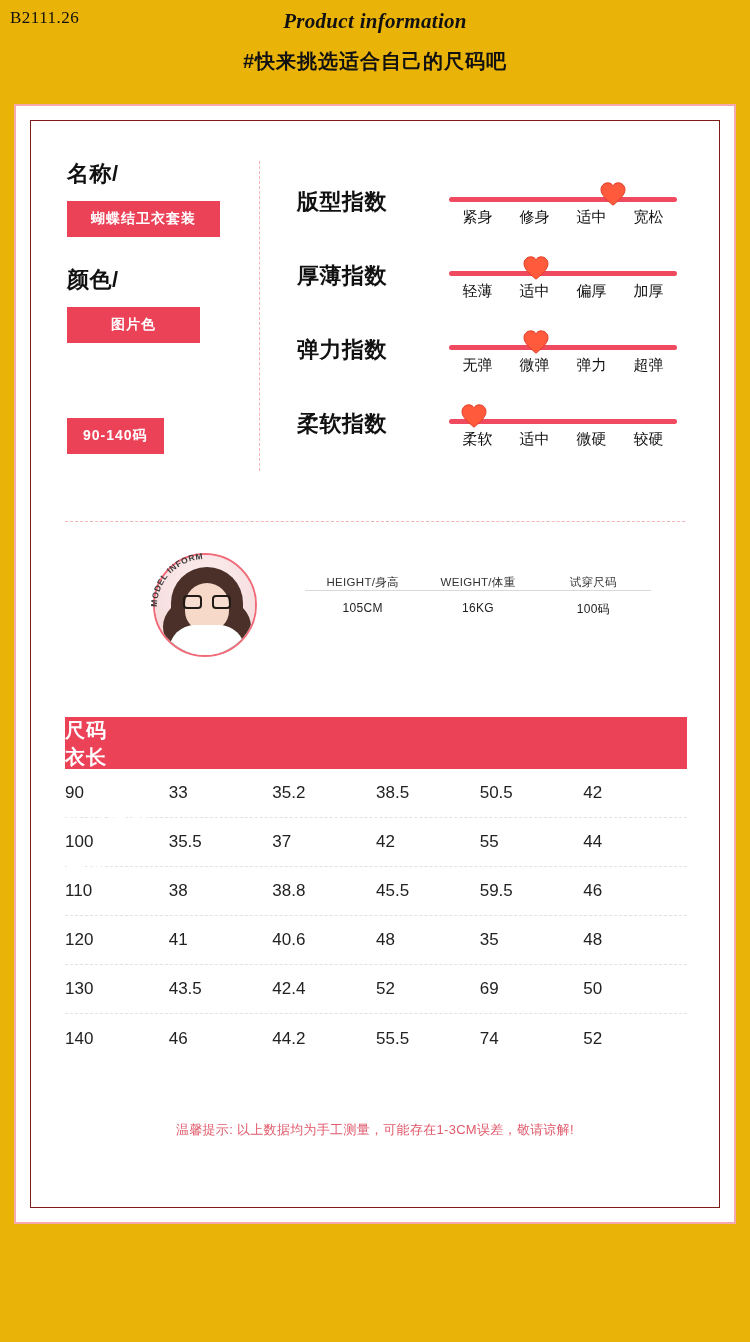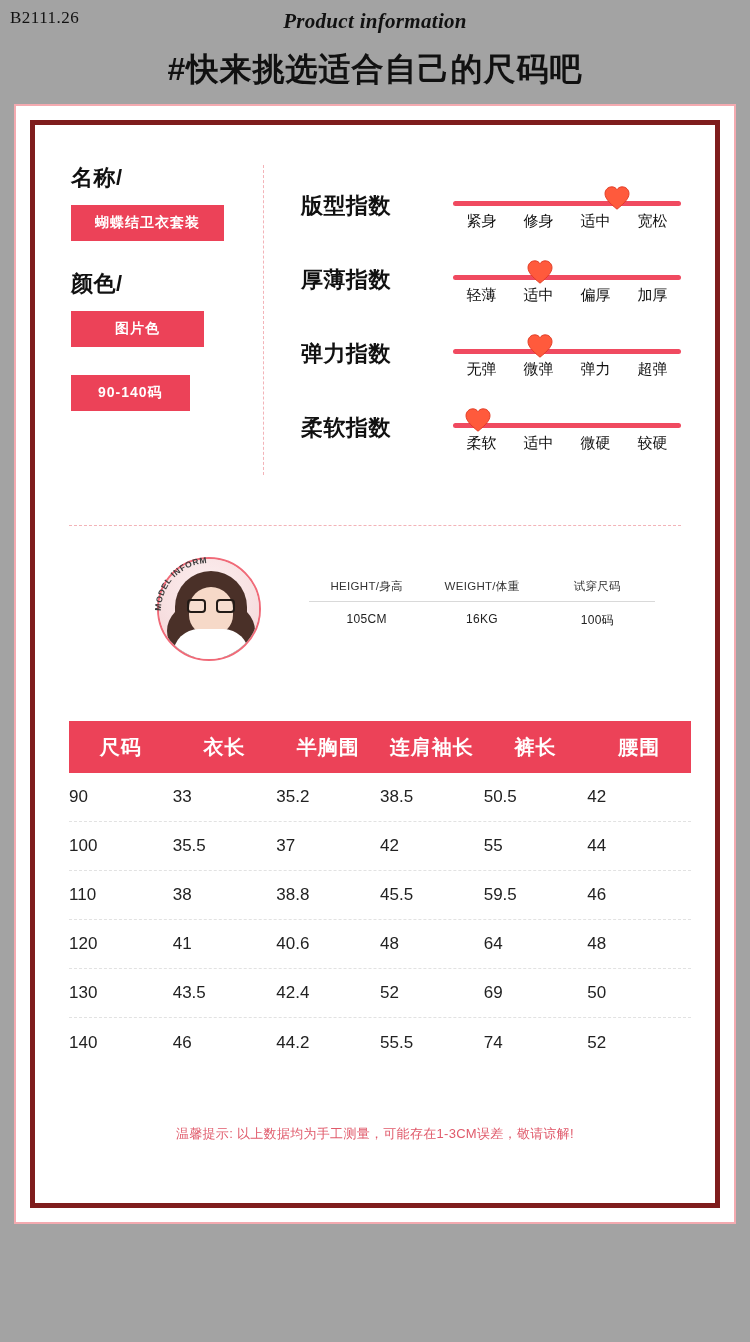--- a/index.html
+++ b/index.html
@@ -5,21 +5,21 @@
   * { box-sizing: border-box; }
   html, body {
     margin: 0; padding: 0;
     width: 750px; height: 1342px;
     background: #ffffff;
     font-family: "Liberation Sans", sans-serif;
   }
   .page {
     position: relative;
     width: 750px; height: 1342px;
-    background: #a3a3a3;
+    background: #eab308;
     overflow: hidden;
   }
 
   
   .sku {
     position: absolute;
     top: 8px; left: 10px;
     font-size: 17px;
     color: #111;
     font-family: "Liberation Serif", serif;
@@ -31,38 +31,38 @@
     font-style: italic;
     font-weight: bold;
     font-size: 21px;
     color: #111;
     padding-top: 9px;
     letter-spacing: .3px;
   }
   .title-cn {
     text-align: center;
     font-weight: bold;
-    font-size: 32px;
+    font-size: 20px;
     color: #111;
     padding-top: 14px;
     letter-spacing: 1px;
   }
 
   
   .frame {
     position: absolute;
     left: 14px; top: 104px;
     width: 722px; height: 1120px;
     border: 2px solid #f4aab0;
     background: #fff;
   }
   .frame-inner {
     position: absolute;
     left: 14px; top: 14px; right: 14px; bottom: 14px;
-    border: 5px solid #7f1d1d;
+    border: 1px solid #7f1d1d;
     background: #fff;
   }
 
   
   .specs {
     position: absolute;
     left: 0; top: 0; width: 100%;
     height: 400px;
   }
   .left-col {
@@ -87,21 +87,21 @@
     display: inline-block;
     background: #ec4258;
     color: #fff;
     font-size: 14px;
     font-weight: bold;
     padding: 9px 14px;
     margin-bottom: 28px;
     letter-spacing: 1px;
   }
   .tag.wide { padding: 9px 24px; }
-  .tag.mid  { padding: 9px 27px; }
+  .tag.mid  { padding: 9px 16px; margin-top: 47px; }
 
   
   .idx-wrap {
     position: absolute;
     left: 266px; top: 56px;
     width: 380px;
   }
   .idx-row {
     position: relative;
     height: 74px;
@@ -228,21 +228,20 @@
     font-family: "Liberation Sans", sans-serif;
   }
 
   .model-table {
     position: absolute;
     left: 274px; top: 36px;
     width: 346px;
   }
   .mt-head {
     display: flex;
-    padding-bottom: 7px;
     border-bottom: 1px solid #d9d9d9;
   }
   .mt-head div, .mt-body div {
     flex: 1;
     text-align: center;
     font-size: 11.5px;
     color: #333;
     letter-spacing: .3px;
   }
   .mt-body { display: flex; padding-top: 10px; }
@@ -251,21 +250,22 @@
   
   .size-table {
     position: absolute;
     left: 34px; top: 596px;
     width: 622px;
   }
   .st-head {
     display: flex;
     background: #ec4258;
     height: 52px;
-    align-items: center;
+    align-items: flex-start;
+    flex-direction: column;
   }
   .st-head div {
     flex: 1;
     text-align: center;
     color: #fff;
     font-weight: bold;
     font-size: 20px;
     letter-spacing: 1px;
   }
   .st-row {
@@ -459,21 +459,21 @@
           <div>38.8</div>
           <div>45.5</div>
           <div>59.5</div>
           <div>46</div>
         </div>
         <div class="st-row">
           <div>120</div>
           <div>41</div>
           <div>40.6</div>
           <div>48</div>
-          <div>64</div>
+          <div>35</div>
           <div>48</div>
         </div>
         <div class="st-row">
           <div>130</div>
           <div>43.5</div>
           <div>42.4</div>
           <div>52</div>
           <div>69</div>
           <div>50</div>
         </div>

